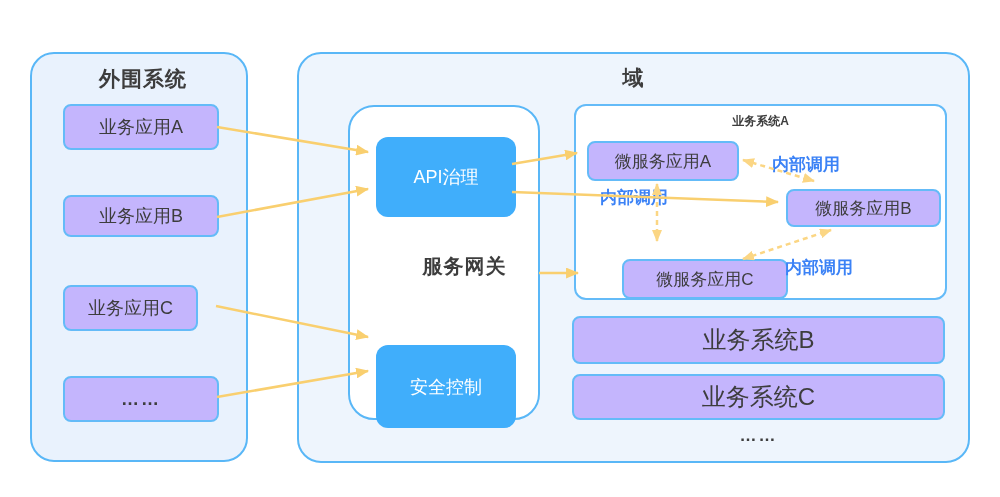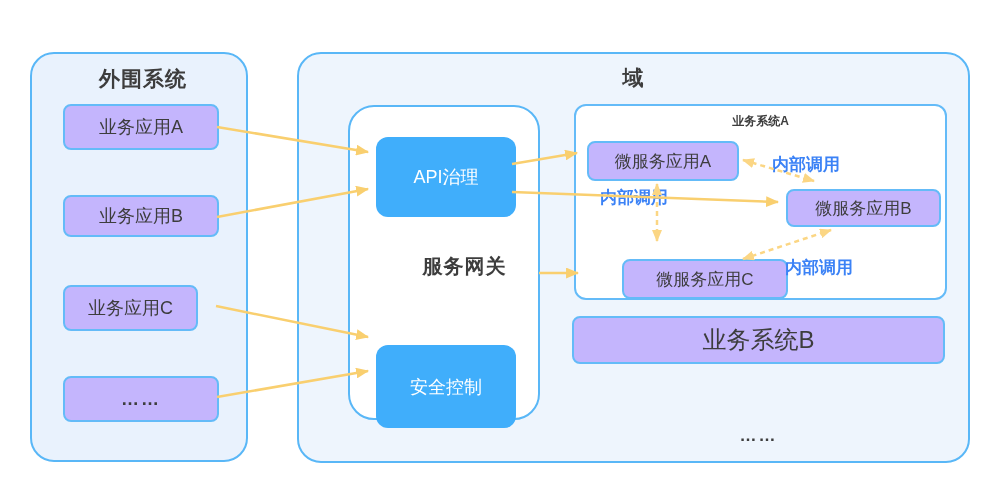--- a/index.html
+++ b/index.html
@@ -99,20 +99,23 @@
         <span>微服务应用C</span>
       </div>
       <div class="call-label" style="left:196px;top:47px;">内部调用</div>
       <div class="call-label" style="left:24px;top:80px;">内部调用</div>
       <div class="call-label" style="left:209px;top:150px;">内部调用</div>
     </div>
 
     <div class="node sys-row" style="left:273px;top:262px;width:373px;height:48px;">
       <span>业务系统B</span>
     </div>
+    <div class="node sys-row" style="left:273px;top:320px;width:373px;height:46px;">
+      <span>业务系统C</span>
+    </div>
     <div class="domain-ellipsis">……</div>
   </div>
 
   <svg class="arrows" viewBox="0 0 1000 497" xmlns="http://www.w3.org/2000/svg">
     <defs>
       <marker id="ah" viewBox="0 0 12 10" refX="11" refY="5" markerWidth="13" markerHeight="11" markerUnits="userSpaceOnUse" orient="auto-start-reverse">
         <path d="M0,0 L12,5 L0,10 Z"></path>
       </marker>
       <marker id="ahd" viewBox="0 0 12 10" refX="11" refY="5" markerWidth="12" markerHeight="10" markerUnits="userSpaceOnUse" orient="auto-start-reverse">
         <path d="M0,0 L12,5 L0,10 Z"></path>

